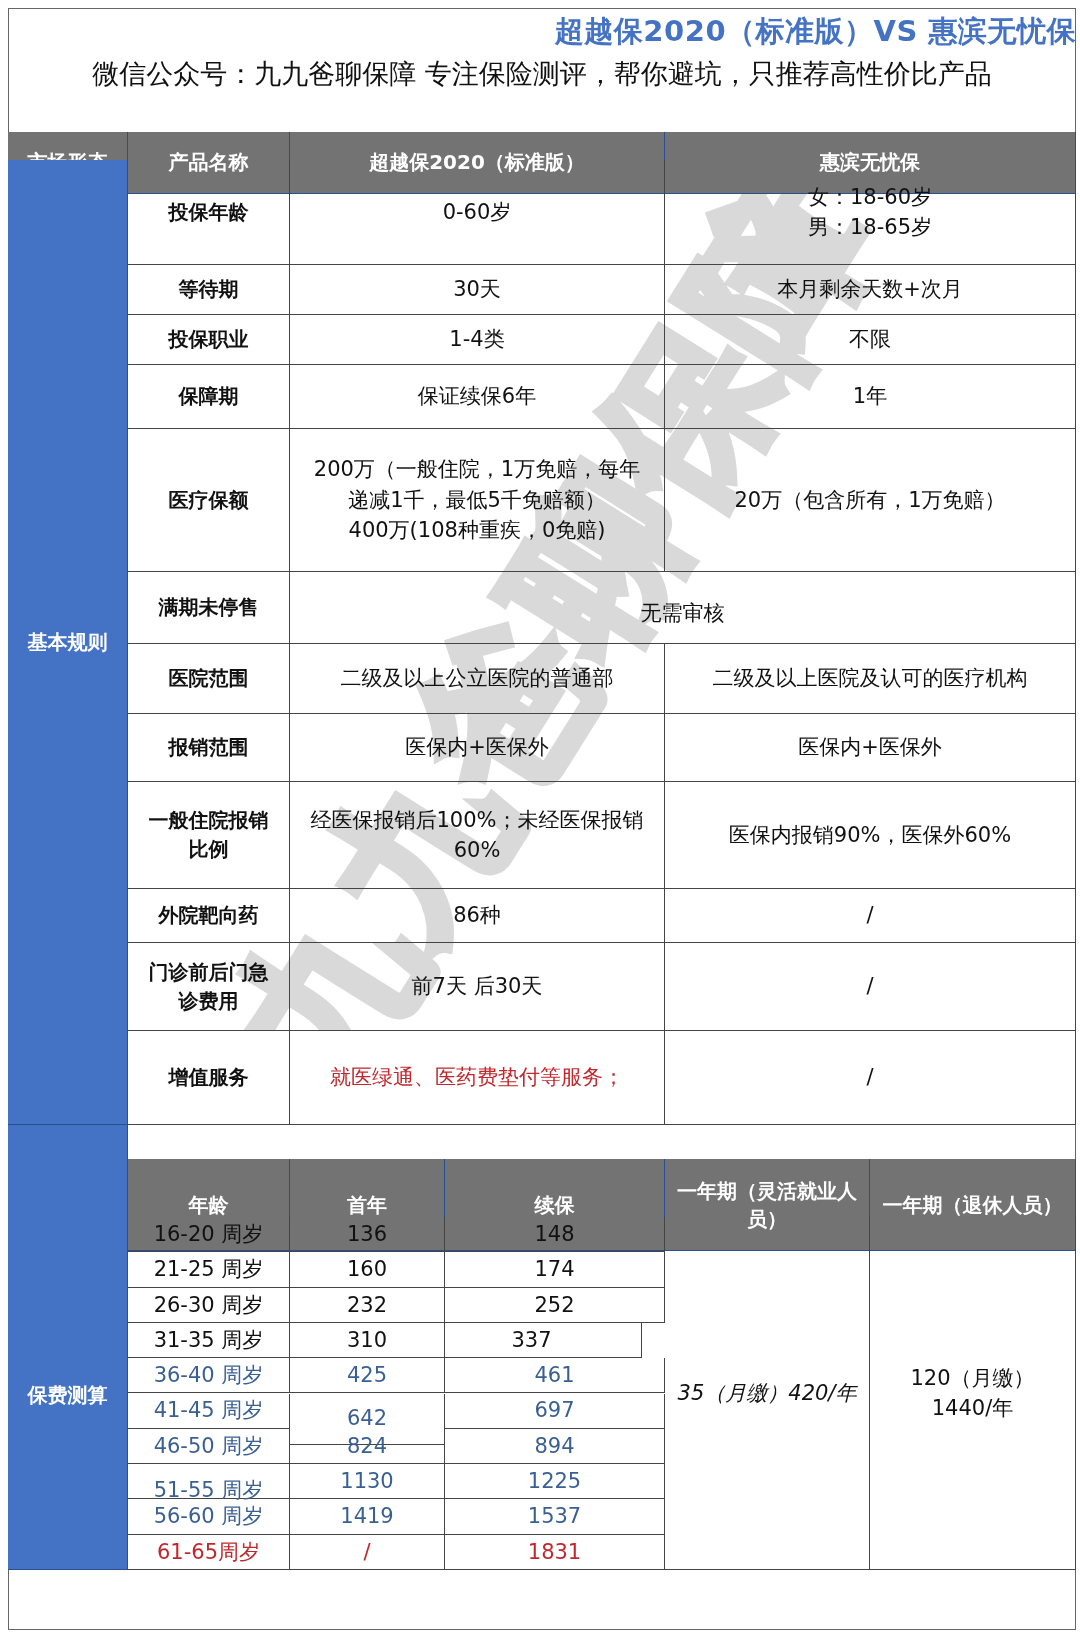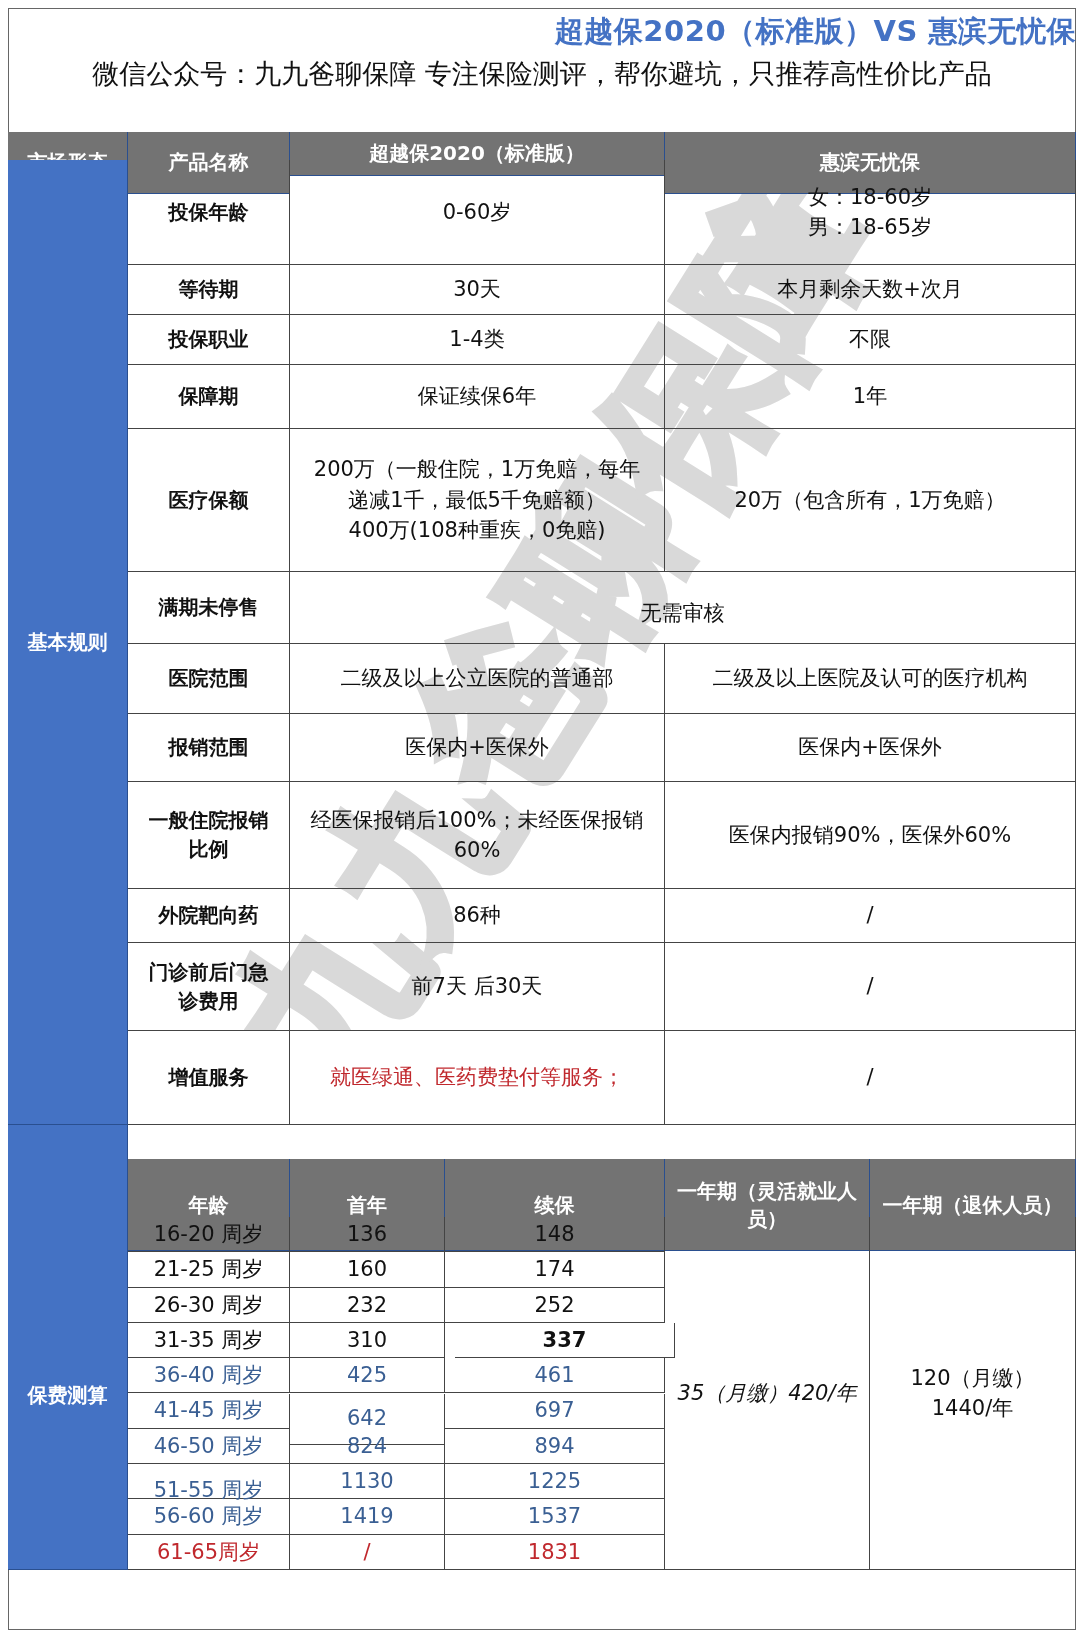--- a/index.html
+++ b/index.html
@@ -31,21 +31,21 @@
 <div class="title">超越保2020（标准版）VS 惠滨无忧保</div>
 <div class="subtitle">微信公众号：九九爸聊保障 专注保险测评，帮你避坑，只推荐高性价比产品</div>
 
 <div id="table-root">
     <div class="cell hdr" style="left: 8px; top: 98px; width: 120px; height: 62px;">
       <span style="white-space: pre-line;">市场形态</span>
     </div>
     <div class="cell hdr" style="left: 128px; top: 98px; width: 162px; height: 62px;">
       <span style="white-space: pre-line;">产品名称</span>
     </div>
-    <div class="cell hdr" style="left: 290px; top: 98px; width: 375px; height: 44px;">
+    <div class="cell hdr" style="left: 290px; top: 98px; width: 375px; height: 62px;">
       <span style="white-space: pre-line;">超越保2020（标准版）</span>
     </div>
     <div class="cell hdr" style="left: 665px; top: 98px; width: 411px; height: 62px;">
       <span style="white-space: pre-line;">惠滨无忧保</span>
     </div>
     <div class="cell lbl" style="left: 128px; top: 160px; width: 162px; height: 105px; padding: 0px 14px;">
       <span style="white-space: pre-line;">投保年龄</span>
     </div>
     <div class="cell " style="left: 290px; top: 160px; width: 375px; height: 105px; padding: 0px 14px;">
       <span style="white-space: pre-line;">0-60岁</span>
@@ -195,21 +195,21 @@
     </div>
     <div class="cell " style="left: 445px; top: 1287.6px; width: 220px; height: 35.3px;">
       <span style="white-space: pre-line;">252</span>
     </div>
     <div class="cell " style="left: 128px; top: 1322.9px; width: 162px; height: 35.3px;">
       <span style="white-space: pre-line;">31-35 周岁</span>
     </div>
     <div class="cell " style="left: 290px; top: 1322.9px; width: 155px; height: 35.3px;">
       <span style="white-space: pre-line;">310</span>
     </div>
-    <div class="cell " style="left: 455px; top: 1322.9px; width: 220px; height: 35.3px; font-weight: bold;">
+    <div class="cell " style="left: 422px; top: 1322.9px; width: 220px; height: 35.3px;">
       <span style="white-space: pre-line;">337</span>
     </div>
     <div class="cell blue" style="left: 128px; top: 1358.2px; width: 162px; height: 35.3px;">
       <span style="white-space: pre-line;">36-40 周岁</span>
     </div>
     <div class="cell blue" style="left: 290px; top: 1358.2px; width: 155px; height: 35.3px;">
       <span style="white-space: pre-line;">425</span>
     </div>
     <div class="cell blue" style="left: 445px; top: 1358.2px; width: 220px; height: 35.3px;">
       <span style="white-space: pre-line;">461</span>

